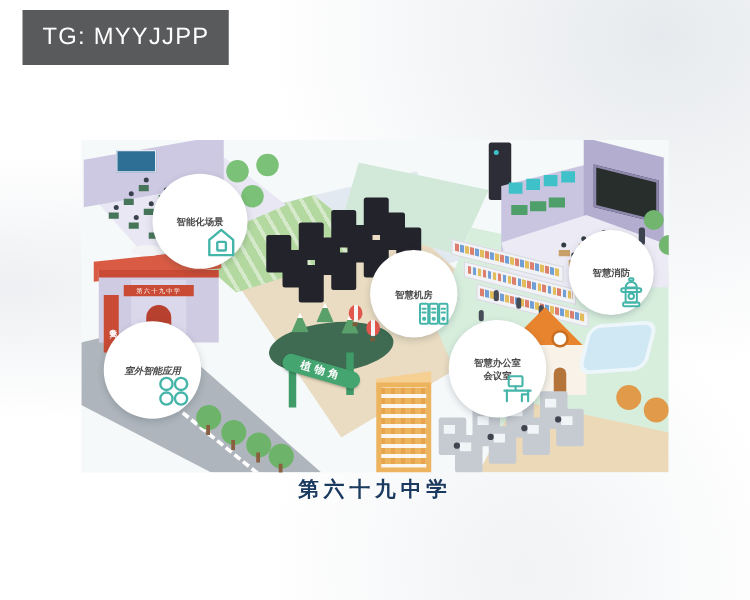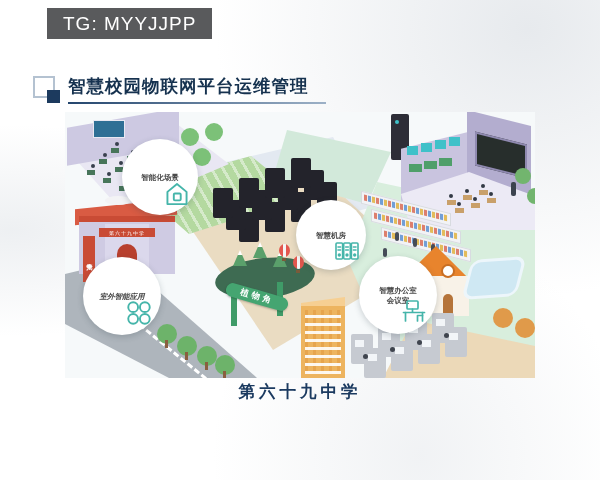--- a/index.html
+++ b/index.html
@@ -4,21 +4,21 @@
 <style>
   html,body{margin:0;padding:0;}
   .page{position:relative;width:600px;height:480px;overflow:hidden;
     font-family:"Liberation Sans",sans-serif;
     background:
       radial-gradient(ellipse at 88% 6%, rgba(175,185,196,.30), transparent 42%),
       radial-gradient(ellipse at 2% 48%, rgba(175,185,196,.22), transparent 30%),
       radial-gradient(ellipse at 70% 95%, rgba(175,185,196,.18), transparent 35%),
       #ffffff;}
   .wm{position:absolute;background:#595a5c;color:#fff;display:flex;align-items:center;justify-content:center;}
-  .wm-top{left:18px;top:8px;height:31px;padding:0 16px;font-size:19px;letter-spacing:1px;margin-left:29px;}
+  .wm-top{left:18px;top:8px;height:44px;padding:0 16px;font-size:19px;letter-spacing:1px;}
   .wm-bottom{left:424px;top:443px;height:30px;padding:0 12px;font-size:15.5px;}
   .title-row{position:absolute;left:33px;top:74px;display:flex;align-items:flex-start;}
   .title-icon{position:relative;width:18px;height:18px;border:2px solid #b4c2d1;background:#fff;margin-top:2px;}
   .title-icon .sq{position:absolute;right:-7px;bottom:-7px;width:13px;height:13px;background:#1c3a5e;}
   .title-wrap{margin-left:13px;}
   .title{font-size:17.5px;font-weight:bold;color:#16324f;letter-spacing:1px;}
   .title-underline{height:2px;width:258px;margin-top:4px;background:linear-gradient(90deg,#24466e,#9db1c7);}
   .caption{position:absolute;left:0;top:381px;width:600px;text-align:center;
     font-family:"Liberation Serif",serif;font-weight:bold;font-size:16.5px;color:#1b3a60;letter-spacing:4px;}
   .scene{position:absolute;left:65px;top:112px;width:470px;height:266px;overflow:hidden;background:#f6f9fa;}
@@ -128,29 +128,20 @@
   .badge svg{display:block;}
   .blabel{position:static;font-size:7.5px;font-weight:bold;color:#4a4a4a;line-height:1.25;margin-top:1px;white-space:nowrap;}
 </style>
 </head>
 <body>
 
 <div class="page">
 
   <div class="wm wm-top">TG: MYYJJPP</div>
 
-  <div class="title-row">
-    <div class="title-icon">
-        <span class="sq"></span>
-      </div>
-    <div class="title-wrap">
-      <div class="title">智慧校园物联网平台运维管理</div>
-      <div class="title-underline"></div>
-    </div>
-  </div>
 
   <div class="scene">
 
     <div class="layer g-floor-racks"></div>
     <div class="layer g-plaza"></div>
     <div class="layer g-lawn"></div>
     <div class="layer g-lawn-stripes"></div>
     <div class="layer g-teal-top"></div>
     <div class="layer g-mint-right"></div>
     <div class="layer g-beige-br"></div>
@@ -254,20 +245,33 @@
             <rect x="20.4" y="8" width="6.6" height="16" rx="1"></rect>
           <path d="M7 12 h2.6 M14.7 12 h2.6 M22.4 12 h2.6 M7 15 h2.6 M14.7 15 h2.6 M22.4 15 h2.6"></path>
           <circle cx="8.3" cy="20" r="0.9" fill="#45b5aa"></circle>
             <circle cx="16" cy="20" r="0.9" fill="#45b5aa"></circle>
             <circle cx="23.7" cy="20" r="0.9" fill="#45b5aa"></circle>
         </svg>
         </span>
       <span class="blabel">智慧机房</span>
     </div>
 
+    <div class="badge" style="left:390px;top:72px;width:68px;height:68px;">
+      <span>
+        <svg width="32" height="32" viewBox="0 0 32 32" fill="none" stroke="#45b5aa" stroke-width="1.6" stroke-linecap="round" stroke-linejoin="round">
+          <rect x="14.2" y="4.5" width="3.6" height="2" rx="1"></rect>
+            <path d="M11.5 12 a4.5 4.5 0 0 1 9 0"></path>
+          <rect x="11.5" y="12" width="9" height="12" rx="1"></rect>
+            <rect x="8" y="12.5" width="16" height="3" rx="1.5"></rect>
+          <rect x="9.5" y="24" width="13" height="3" rx="1"></rect>
+            <circle cx="16" cy="19" r="2.2"></circle>
+        </svg>
+        </span>
+      <span class="blabel">智慧消防</span>
+    </div>
 
     <div class="badge" style="left:18px;top:145px;width:78px;height:78px;font-style:italic;">
       <span>
         <svg width="34" height="34" viewBox="0 0 32 32" fill="none" stroke="#45b5aa" stroke-width="1.8">
           <circle cx="10.5" cy="10.5" r="4.6"></circle>
             <circle cx="21.5" cy="10.5" r="4.6"></circle>
           <circle cx="10.5" cy="21.5" r="4.6"></circle>
             <circle cx="21.5" cy="21.5" r="4.6"></circle>
         </svg>
         </span>

